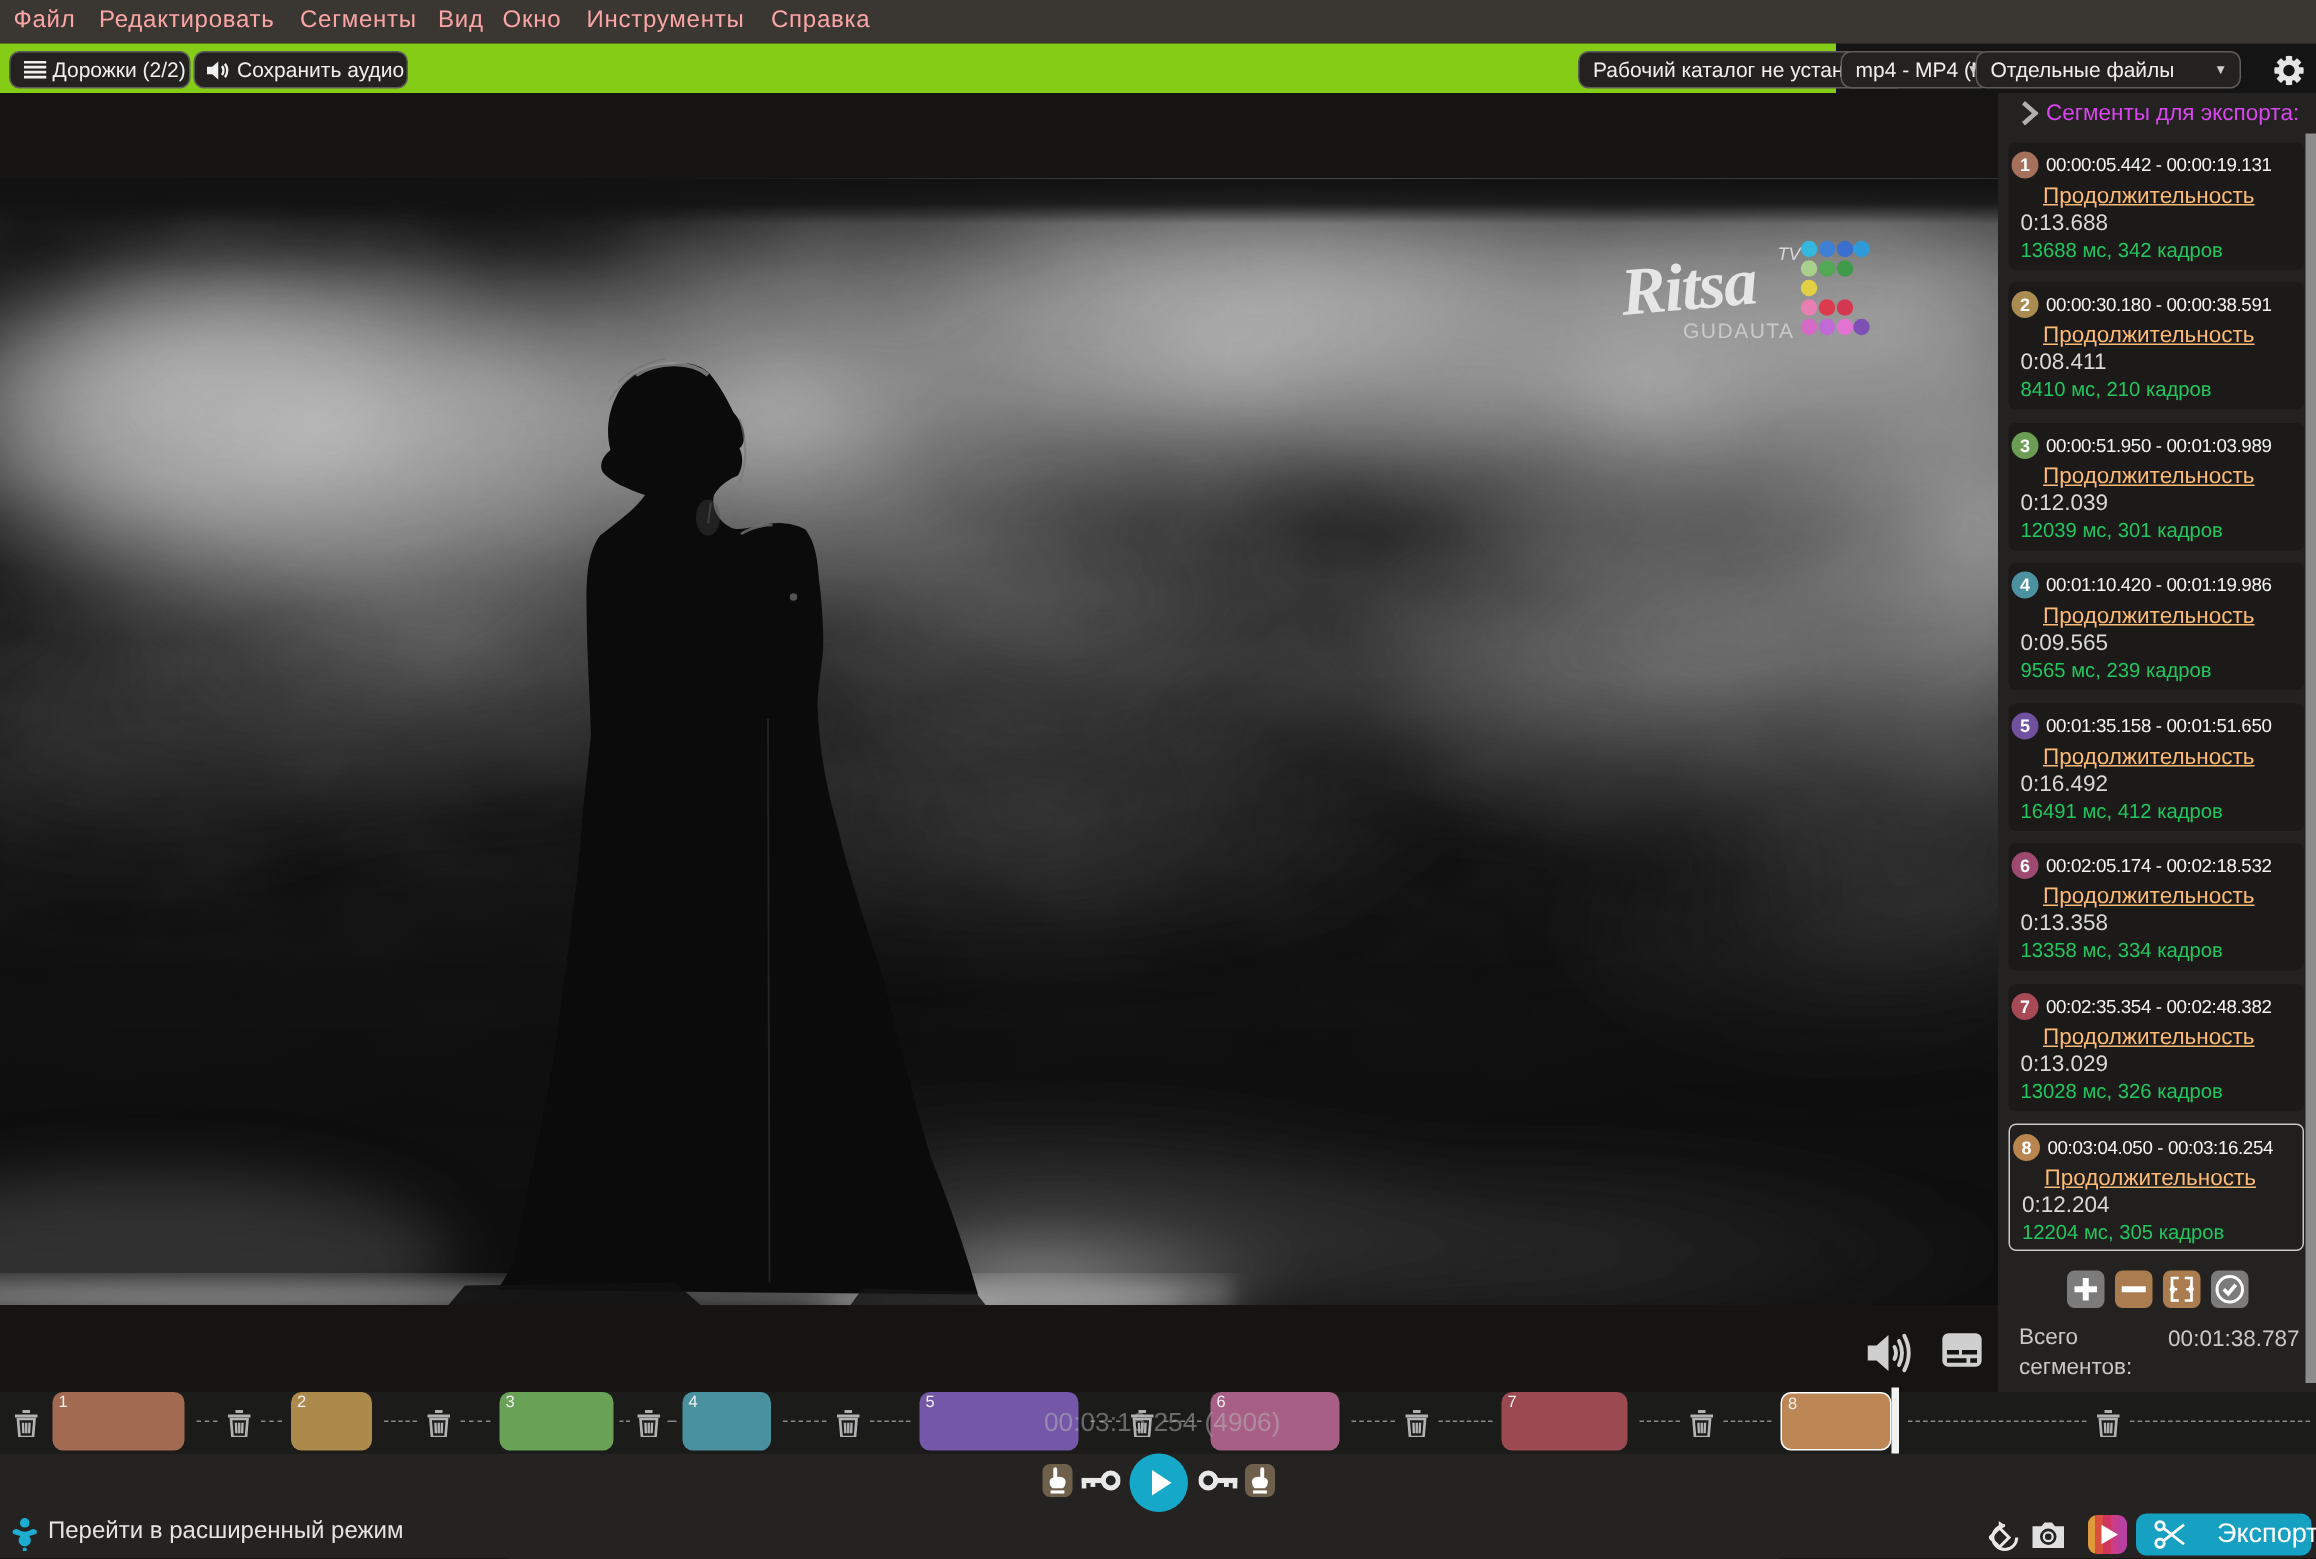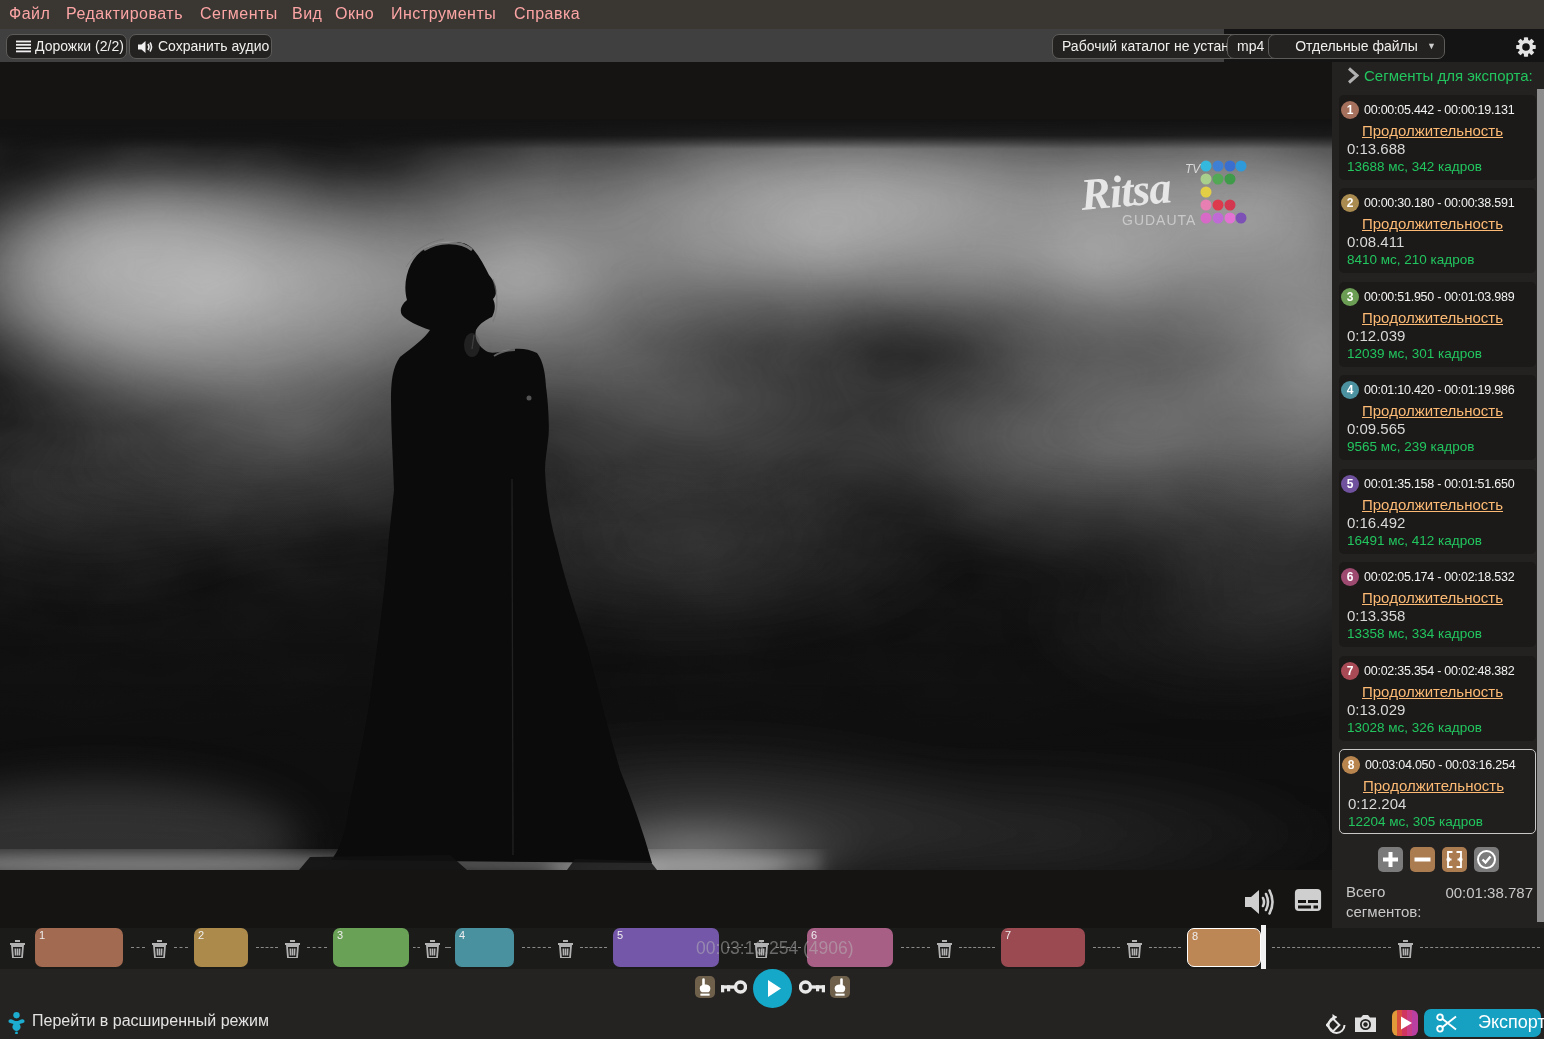--- a/index.html
+++ b/index.html
@@ -5,21 +5,21 @@
 * { margin:0; padding:0; box-sizing:border-box; }
 html,body { width:1544px; height:1039px; overflow:hidden; background:#141414; }
 body { font-family:"Liberation Sans", sans-serif; position:relative; }
 .abs { position:absolute; }
 
 
 #menubar { left:0; top:0; width:1544px; height:29px; background:#3a3733; color:#fca5a5; font-size:16px; letter-spacing:0.5px; }
 #menubar span { position:absolute; top:5px; }
 
 
-#toolbar { left:0; top:29px; width:1224px; height:33px; background:#404040; }
+#toolbar { left:0; top:29px; width:1224px; height:33px; background:#84cc16; }
 .tbtn { position:absolute; top:5px; height:25px; border:1px solid #5e5c59; border-radius:7px; color:#efefec; font-size:14px; line-height:23px; padding:0 9px; background:#242221; white-space:nowrap; }
 
 
 #player { left:0; top:62px; width:1332px; height:866px; background:#151413; }
 
 
 #sidebar { left:1332px; top:62px; width:212px; height:866px; background:#242221; }
 .card { position:absolute; left:7px; width:197px; height:85px; background:#1b1a19; border-radius:5px; color:#ddd; }
 .badge { position:absolute; left:2px; top:6px; width:18px; height:18px; border-radius:50%; color:#fff; font-size:12px; font-weight:bold; text-align:center; line-height:18px; }
 .ct1 { position:absolute; left:25px; top:8px; font-size:12.5px; letter-spacing:-0.25px; color:#f2f2f2; white-space:nowrap; }
@@ -63,21 +63,21 @@
       </svg>
 Дорожки (2/2)</div>
 <div class="tbtn" style="left:129px; width:143px; padding-left:28px;">
 <svg class="icon" style="left:8px;top:5px" width="16" height="14" viewBox="0 0 16 14">
         <path d="M0 4.5 L3.5 4.5 L7.5 1 L7.5 13 L3.5 9.5 L0 9.5 Z" fill="#f0f0f0"></path>
         <path d="M10 4 Q12 7 10 10 M12 2.5 Q15 7 12 11.5" stroke="#f0f0f0" stroke-width="1.6" fill="none"></path>
       </svg>
 Сохранить аудио</div>
 <div class="tbtn" style="left:1004px; width:219px;margin-left:48px;">Рабочий каталог не установлен</div>
 <div class="tbtn" style="left:1227px; width:100px;">mp4 - MP4 (M<span style="position:absolute;right:6px;top:0px;font-size:9px;color:#ccc;">▼</span></div>
-<div class="tbtn" style="left:1268px; width:177px;text-align:center;">Отдельные файлы<span style="position:absolute;right:8px;top:0px;font-size:9px;color:#ccc;">▼</span></div>
+<div class="tbtn" style="left:1317px; width:177px;">Отдельные файлы<span style="position:absolute;right:8px;top:0px;font-size:9px;color:#ccc;">▼</span></div>
 <svg class="icon" style="left:1516px;top:8px" width="20" height="20" viewBox="0 0 20 20">
       <path fill="#e4e4e4" fill-rule="evenodd" d="M7.90 0.43 A9.80 9.80 0 0 1 12.10 0.43 L12.10 3.11 A7.20 7.20 0 0 1 13.38 3.65 L15.28 1.75 A9.80 9.80 0 0 1 18.25 4.72 L16.35 6.62 A7.20 7.20 0 0 1 16.89 7.90 L19.57 7.90 A9.80 9.80 0 0 1 19.57 12.10 L16.89 12.10 A7.20 7.20 0 0 1 16.35 13.38 L18.25 15.28 A9.80 9.80 0 0 1 15.28 18.25 L13.38 16.35 A7.20 7.20 0 0 1 12.10 16.89 L12.10 19.57 A9.80 9.80 0 0 1 7.90 19.57 L7.90 16.89 A7.20 7.20 0 0 1 6.62 16.35 L4.72 18.25 A9.80 9.80 0 0 1 1.75 15.28 L3.65 13.38 A7.20 7.20 0 0 1 3.11 12.10 L0.43 12.10 A9.80 9.80 0 0 1 0.43 7.90 L3.11 7.90 A7.20 7.20 0 0 1 3.65 6.62 L1.75 4.72 A9.80 9.80 0 0 1 4.72 1.75 L6.62 3.65 A7.20 7.20 0 0 1 7.90 3.11 Z M10 6.2 A3.8 3.8 0 1 0 10 13.8 A3.8 3.8 0 1 0 10 6.2 Z"></path>
     </svg>
 </div>
 
 <div id="player" class="abs">
 <svg class="abs" style="left:0;top:57px" width="1332" height="751" viewBox="0 0 1332 751">
 <defs>
 <radialGradient id="g1" cx="50%" cy="50%" r="50%">
           <stop offset="0%" stop-color="#c6c6c6"></stop>
@@ -235,21 +235,21 @@
       <rect x="14" y="12" width="10" height="3" fill="#151413"></rect>
       <rect x="4" y="17.5" width="13" height="3" fill="#151413"></rect>
       <rect x="19.5" y="17.5" width="4.5" height="3" fill="#151413"></rect>
     </svg>
 </div>
 
 <div id="sidebar" class="abs">
 <div class="abs" style="left:15px;top:5px;width:14px;height:18px;"><svg width="12" height="17" viewBox="0 0 12 17">
         <path d="M2 1.5 L10 8.5 L2 15.5" stroke="#b0b0b0" stroke-width="3" fill="none"></path>
       </svg></div>
-<div class="abs" style="left:32px;top:5px;font-size:15px;color:#22c55e;white-space:nowrap;">Сегменты для экспорта:</div>
+<div class="abs" style="left:32px;top:5px;font-size:15px;color:#d946ef;white-space:nowrap;">Сегменты для экспорта:</div>
 
 <div class="card" style="top:33px;">
       <div class="badge" style="background:#a5705c;">1</div>
       <div class="ct1">00:00:05.442 - 00:00:19.131</div>
       <div class="ct2">Продолжительность</div>
       <div class="ct3">0:13.688</div>
       <div class="ct4">13688 мс, 342 кадров</div>
     </div>
 <div class="card" style="top:126px;">
       <div class="badge" style="background:#ab8c50;">2</div>

